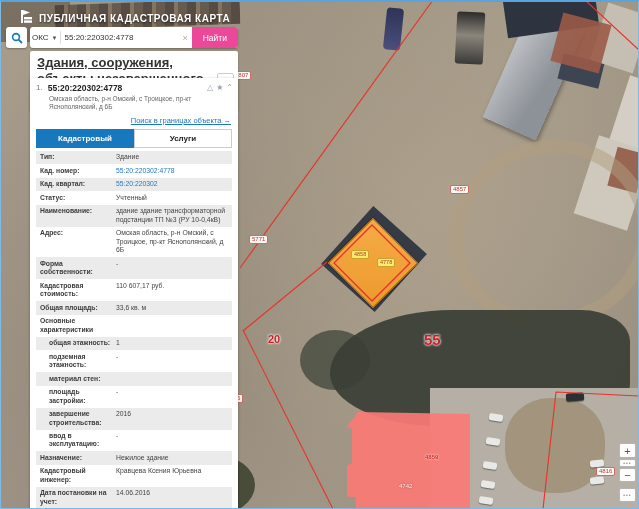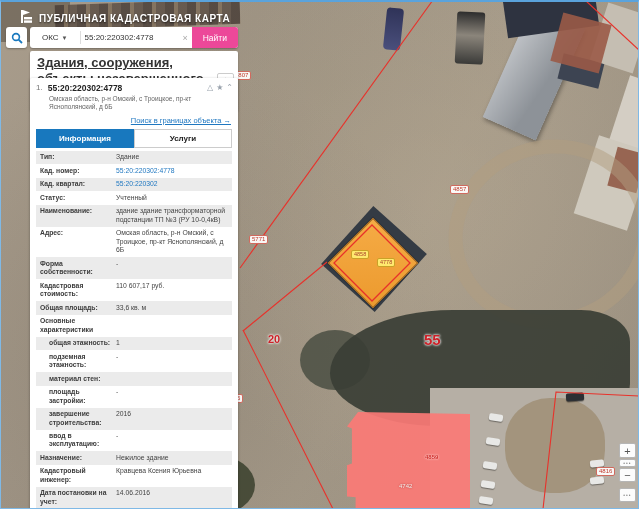--- a/index.html
+++ b/index.html
@@ -70,21 +70,21 @@
   .hdr{position:absolute;left:0;top:0;width:100%;height:24px;z-index:11;display:flex;
        align-items:flex-end;padding-left:20px;box-sizing:border-box;}
   .hdr-title{color:#fff;font-size:10px;font-weight:bold;letter-spacing:.5px;margin-left:6px;
        text-shadow:0 1px 2px rgba(0,0,0,.65);}
 
   
   .magbox{position:absolute;left:6px;top:27px;width:21px;height:21px;background:#fff;border-radius:3px;
        z-index:10;display:flex;align-items:center;justify-content:center;box-shadow:0 1px 2px rgba(0,0,0,.3);}
   .searchbar{position:absolute;left:30px;top:27px;width:208px;height:21px;background:#fff;border-radius:3px;
        z-index:10;display:flex;align-items:center;box-shadow:0 1px 2px rgba(0,0,0,.3);overflow:hidden;}
-  .cat{display:flex;align-items:center;gap:3px;padding:0 12px;font-size:8px;color:#333;cursor:pointer;}
+  .cat{display:flex;align-items:center;gap:3px;padding:0 2px;font-size:8px;color:#333;cursor:pointer;}
   .caret{font-size:6px;color:#555;}
   .sep{width:1px;height:13px;background:#ddd;}
   .searchbar input{flex:1;border:none;outline:none;font-size:8px;color:#333;padding:0 4px;min-width:0;
        font-family:"Liberation Sans",sans-serif;}
   .clear-x{color:#aaa;font-size:9px;padding:0 4px;cursor:pointer;}
   .findbtn{background:#ec4899;color:#fff;font-size:8.5px;border:none;height:100%;padding:0 11px;
        cursor:pointer;font-family:"Liberation Sans",sans-serif;}
 
   
   .rheading{position:absolute;left:30px;top:51px;width:208px;background:#fff;border-radius:2px;z-index:10;
@@ -235,21 +235,21 @@
     <span class="item-num">55:20:220302:4778</span>
     <span class="item-icons">
       <span>△</span>
       <span>★</span>
       <span>⌃</span>
     </span>
   </div>
   <div class="item-addr">Омская область, р-н Омский, с Троицкое, пр-кт Яснополянский, д 6Б</div>
   <a class="bounds-link">Поиск в границах объекта →</a>
   <div class="tabs">
-    <div class="tab active">Информация</div>
+    <div class="tab active">Кадастровый</div>
     <div class="tab">Услуги</div>
   </div>
   <div class="details">
       <div class="drow odd">
         <div class="dlabel">Тип:</div>
         <div class="dval">Здание</div>
       </div>
       <div class="drow">
         <div class="dlabel">Кад. номер:</div>
         <div class="dval link">55:20:220302:4778</div>

